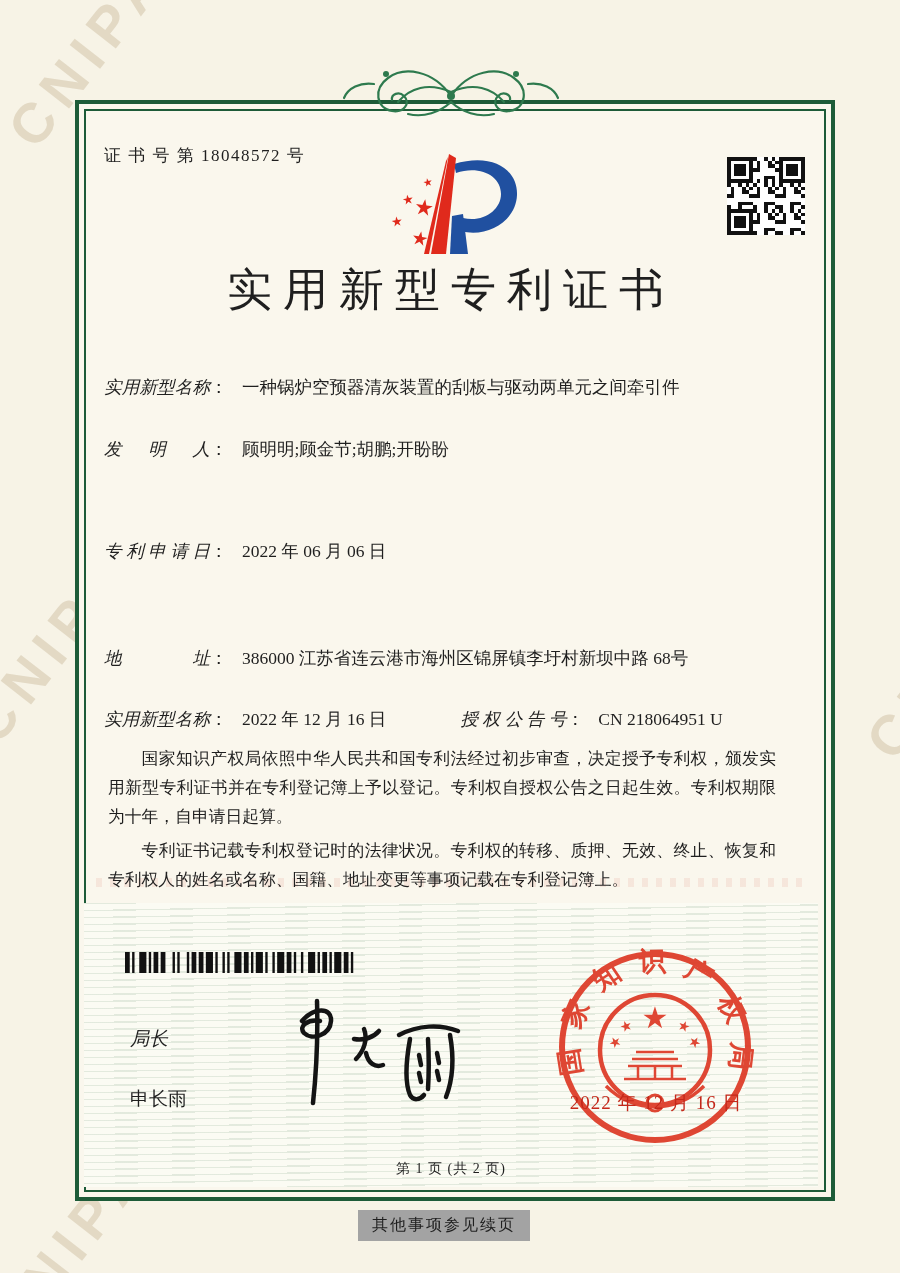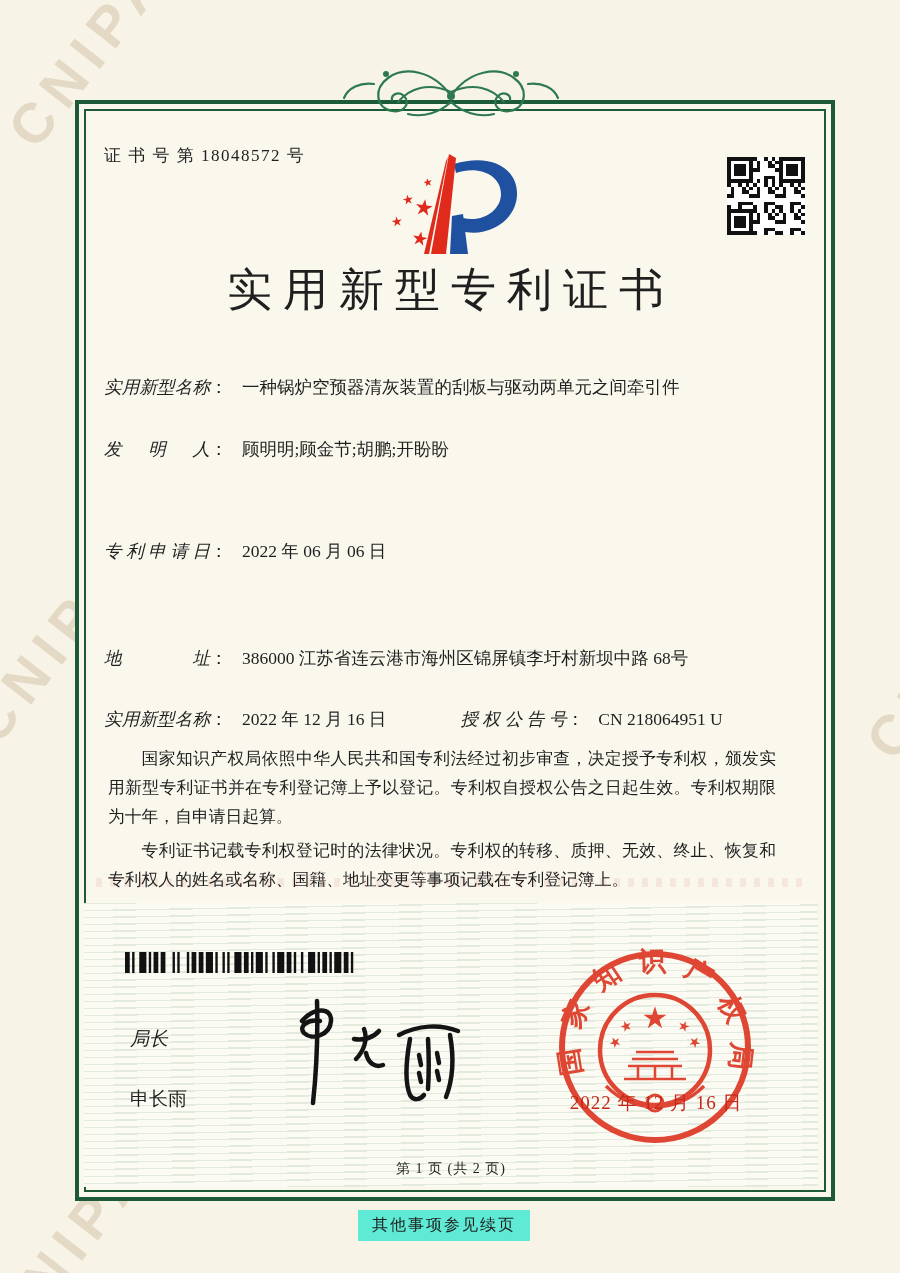--- a/index.html
+++ b/index.html
@@ -32,21 +32,21 @@
   .paras{position:absolute;left:104px;top:740px;width:676px;font-size:16.8px;line-height:1.74;text-align:justify;}
   .paras p{margin:4px;text-indent:2em;}
   .barcode{position:absolute;left:125px;top:952px;}
   .signer-title{position:absolute;left:130px;top:1026px;font-size:19px;font-family:"Liberation Sans",sans-serif;font-style:italic;}
   .signer-name{position:absolute;left:130px;top:1066px;font-size:19px;font-family:"Liberation Sans",sans-serif;margin-top:20px;}
   .signature{position:absolute;left:268px;top:995px;}
   .seal{position:absolute;left:556px;top:948px;opacity:.93;}
   .seal-date{position:absolute;left:556px;top:1090px;width:200px;text-align:center;
              font-size:19px;color:#c4281a;letter-spacing:1px;z-index:5;}
   .page-num{position:absolute;left:75px;top:1160px;width:752px;text-align:center;font-size:14px;letter-spacing:1px;}
-  .cont-note{position:absolute;left:358px;top:1210px;background:#5eead4;padding:5px 14px;
+  .cont-note{position:absolute;left:358px;top:1210px;background:#a3a3a3;padding:5px 14px;
              font-size:16px;letter-spacing:2px;}
 </style>
 </head>
 <body>
 
 <div class="page">
 
   <div class="wm" style="left:-22px;top:20px;">CNIPA</div>
   <div class="wm" style="left:218px;top:178px;">CNIPA</div>
   <div class="wm" style="left:602px;top:438px;">CNIPA</div>

